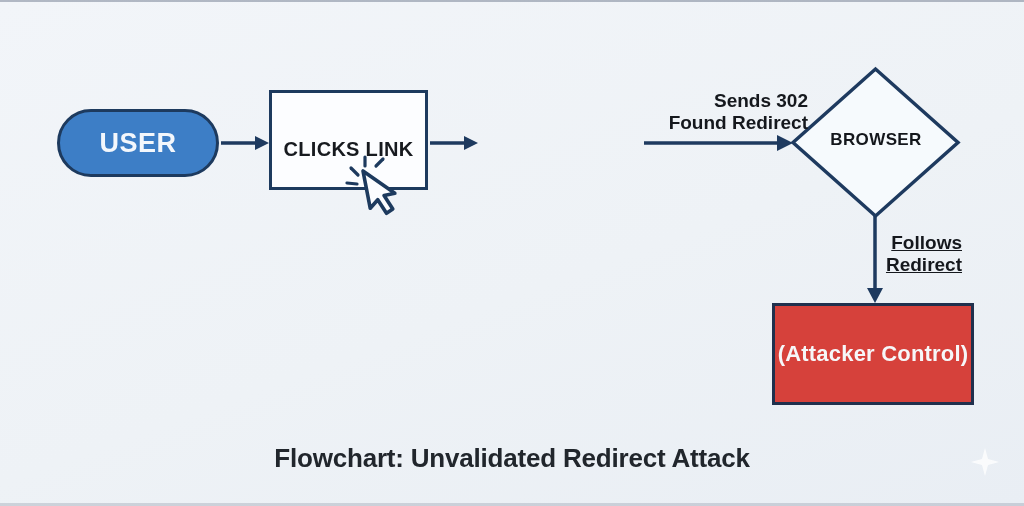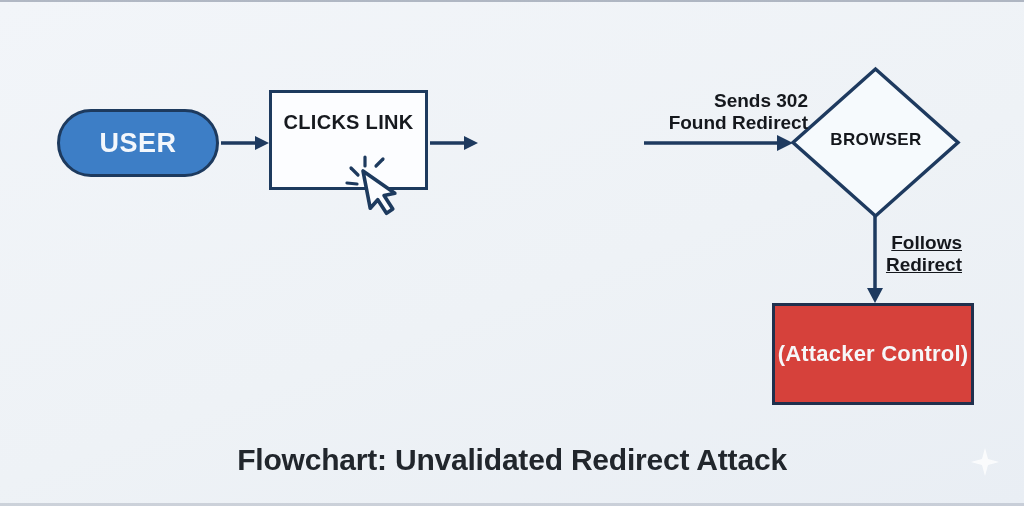--- a/index.html
+++ b/index.html
@@ -16,42 +16,42 @@
   .node{position:absolute;box-sizing:border-box;display:flex;flex-direction:column;align-items:center;justify-content:center;text-align:center;}
   .node-user{
     left:57px;top:109px;width:162px;height:68px;
     background:#3d7ec6;border:3px solid #1d3a5e;border-radius:34px;
     color:#f3f7fc;font-size:27px;font-weight:700;letter-spacing:.5px;
   }
   .node-clicks{
     left:269px;top:90px;width:159px;height:100px;
     background:#fcfdff;border:3px solid #1d3a5e;
     color:#171a1f;font-size:20px;font-weight:700;letter-spacing:.3px;
-    justify-content:flex-start;padding-top:18px;
+    justify-content:flex-start;padding-top:45px;
   }
   .node-server{
     left:477px;top:91px;width:165px;height:99px;
     background:#3f7fc5;border:3px solid #1d3a5e;
     color:#eef3fb;font-size:20px;font-weight:700;line-height:26px;letter-spacing:.3px;
   }
   .node-malicious{
     left:772px;top:303px;width:202px;height:102px;
     background:#d6413b;border:3px solid #20304d;
     color:#f6f7f9;font-size:22px;font-weight:700;line-height:28px;letter-spacing:.2px;
   }
   .browser-label{
     position:absolute;left:795px;top:130px;width:162px;
     text-align:center;color:#14171c;font-size:17px;font-weight:600;letter-spacing:.4px;
   }
   .edge-label{position:absolute;color:#15181d;font-size:19px;font-weight:600;line-height:22px;text-align:right;}
   .label-sends{left:628px;top:90px;width:180px;}
   .label-follows{left:880px;top:232px;width:82px;text-decoration:underline;}
   .diagram-title{
     position:absolute;left:0;top:443px;width:1024px;
-    text-align:center;color:#21262c;font-size:30px;font-weight:700;letter-spacing:-0.2px;
+    text-align:center;color:#21262c;font-size:26px;font-weight:700;letter-spacing:-0.2px;
   }
   svg{display:block;}
   .cursor-svg{position:absolute;left:335px;top:150px;}
   .sparkle-svg{position:absolute;left:967px;top:444px;opacity:.8;}
 </style>
 </head>
 <body>
 
 <div class="canvas">
 

